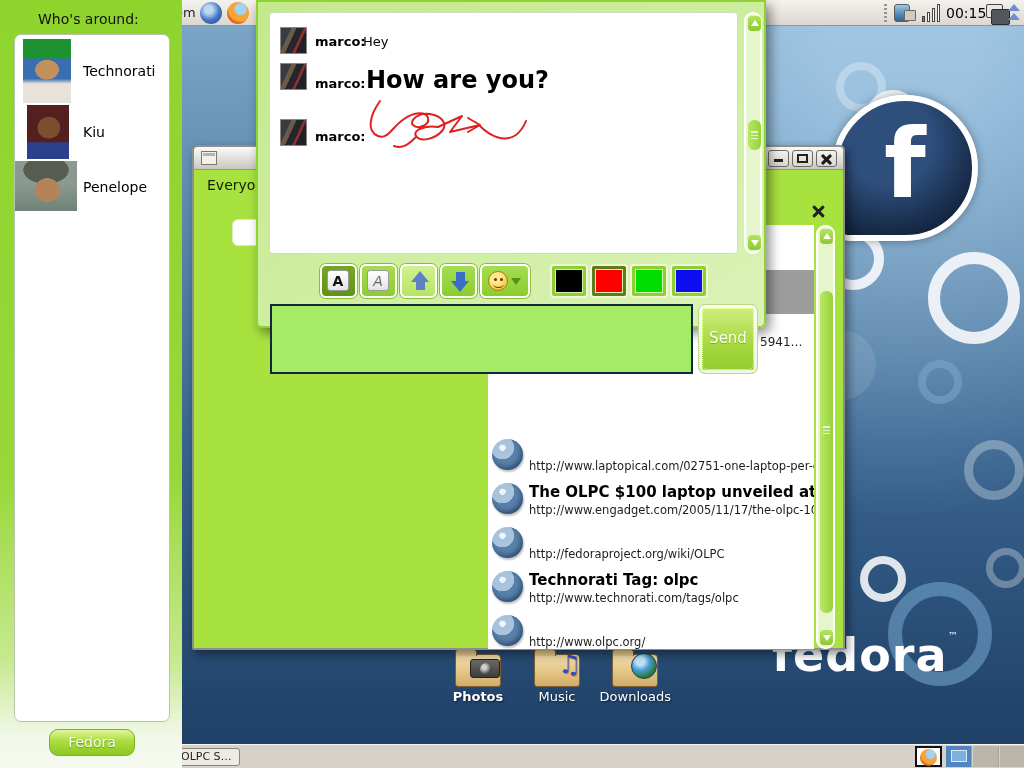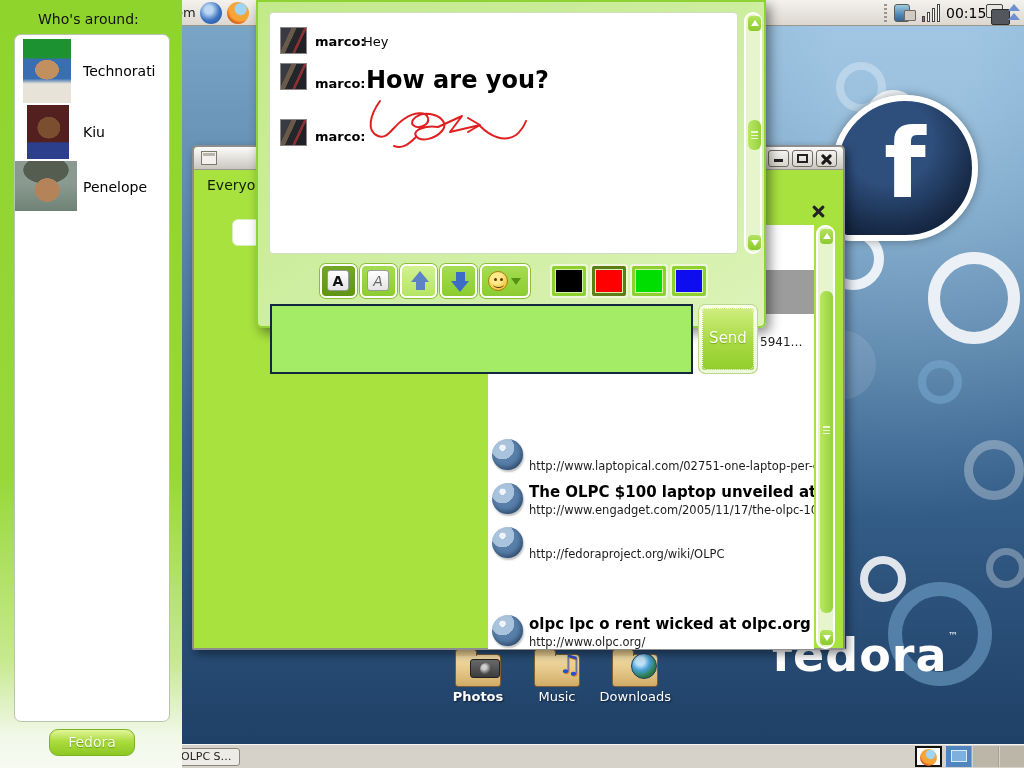--- a/index.html
+++ b/index.html
@@ -315,23 +315,27 @@
     </div>
     <div class="result-row" style="top:256px;">
       <div class="globe"></div>
       <span class="r-title">The OLPC $100 laptop unveiled at UN …</span>
       <span class="r-url">http://www.engadget.com/2005/11/17/the-olpc-100…</span>
     </div>
     <div class="result-row" style="top:300px;">
       <div class="globe"></div>
       <span class="r-url">http://fedoraproject.org/wiki/OLPC</span>
     </div>
+    <div class="result-row" style="top:344px;">
+      <div class="globe"></div>
+      <span class="r-title">Technorati Tag: olpc</span>
+      <span class="r-url">http://www.technorati.com/tags/olpc</span>
+    </div>
     <div class="result-row" style="top:388px;">
       <div class="globe"></div>
-      <span class="r-title">olpc lpc o rent wicked at olpc.org</span>
       <span class="r-url">http://www.olpc.org/</span>
     </div>
 
   </div>
 
   <div class="sb-track" style="left:622px;top:78px;width:19px;height:424px;">
     <div class="sb-btn" style="top:2px;">
         <div class="tri-up"></div>
       </div>
     <div class="sb-thumb" style="top:64px;height:322px;">

